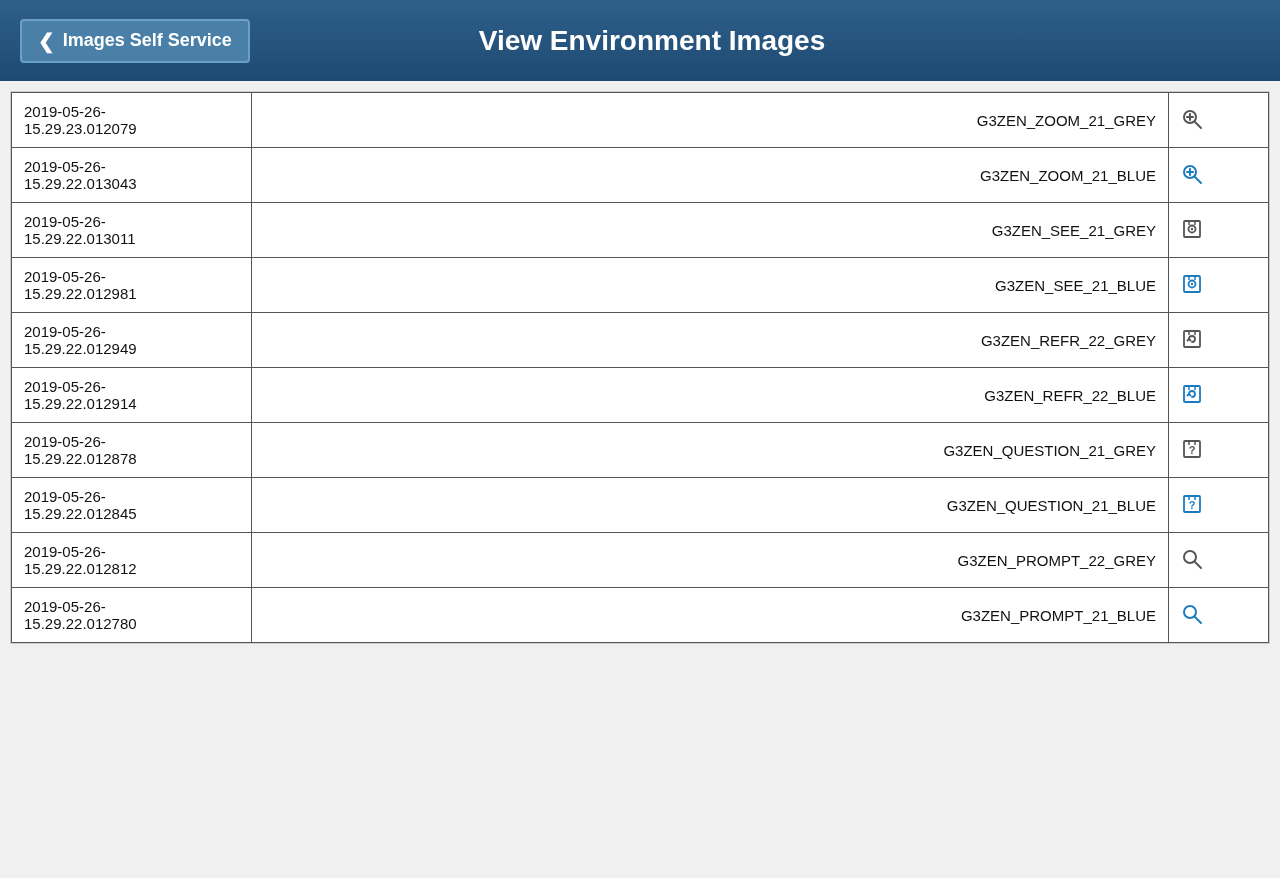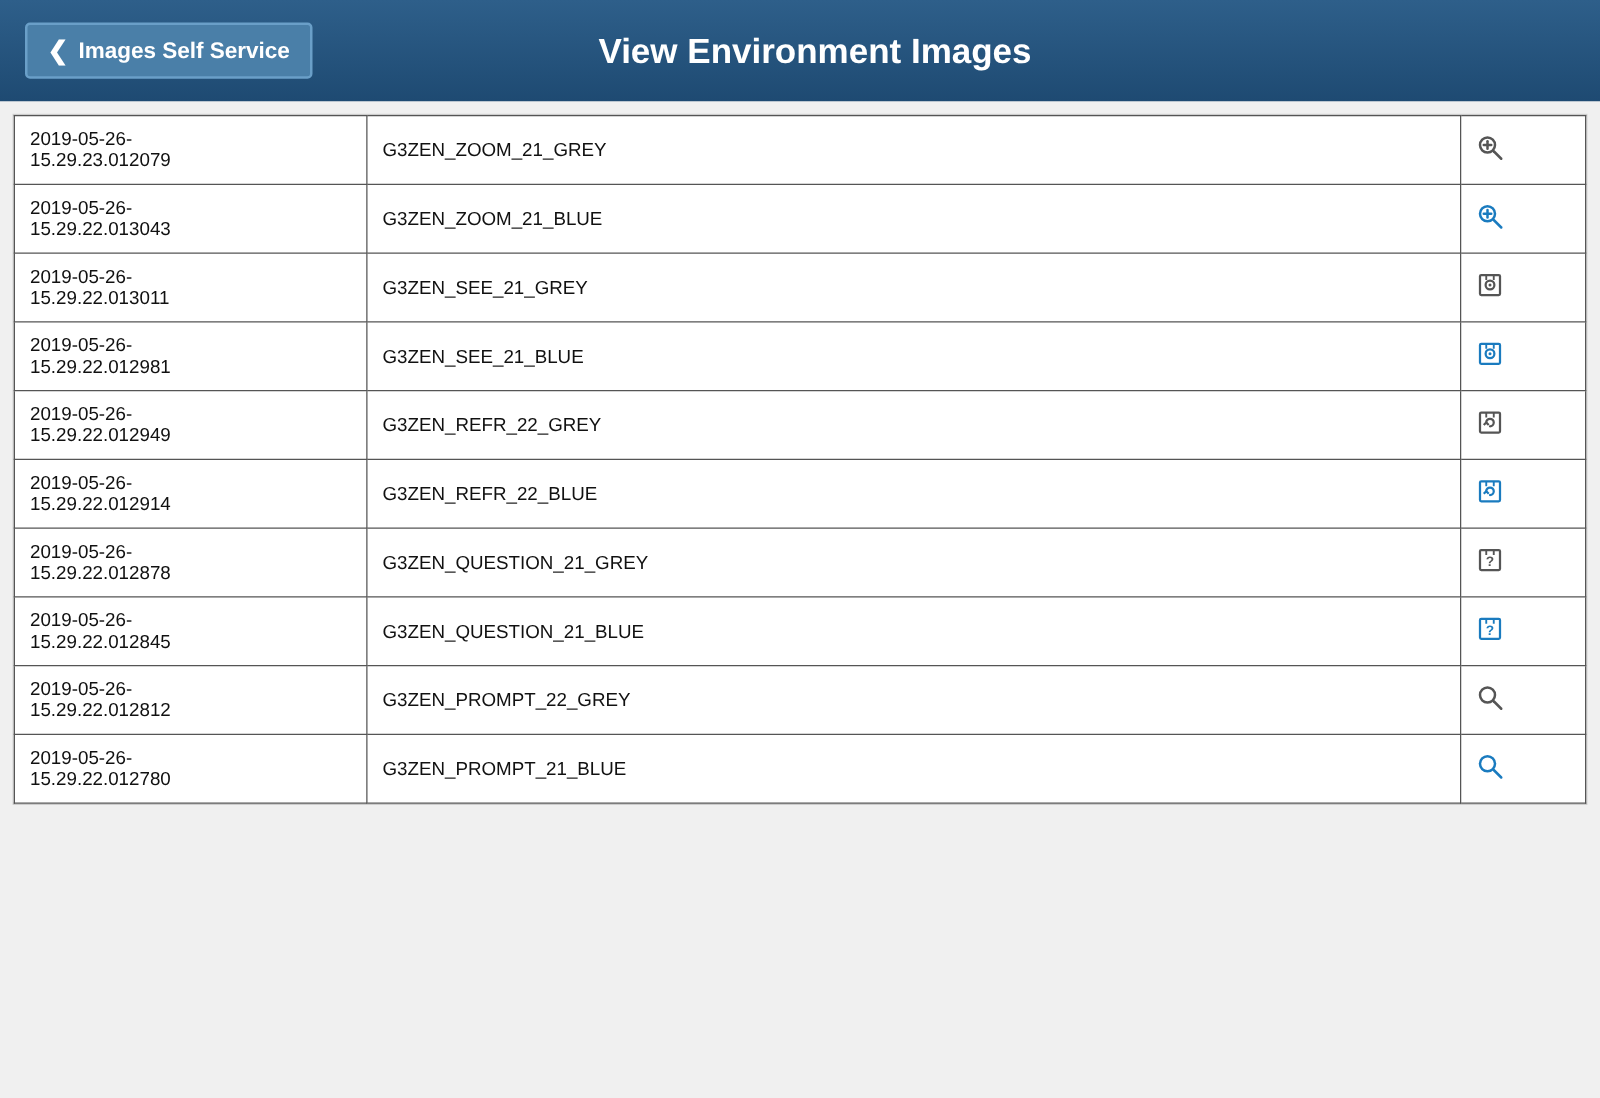--- a/index.html
+++ b/index.html
@@ -67,26 +67,27 @@
 
     td {
       border: 1px solid #555;
       padding: 10px 12px;
       vertical-align: middle;
       font-size: 15px;
       color: #111;
     }
 
     .col-date {
-      width: 282px;
+      width: 240px;
       white-space: pre-line;
     }
 
     .col-name {
       width: auto;
+      text-align: right;
     }
 
     .col-icon {
       width: 100px;
       text-align: left;
     }
   </style>
 </head>
 <body>
 

